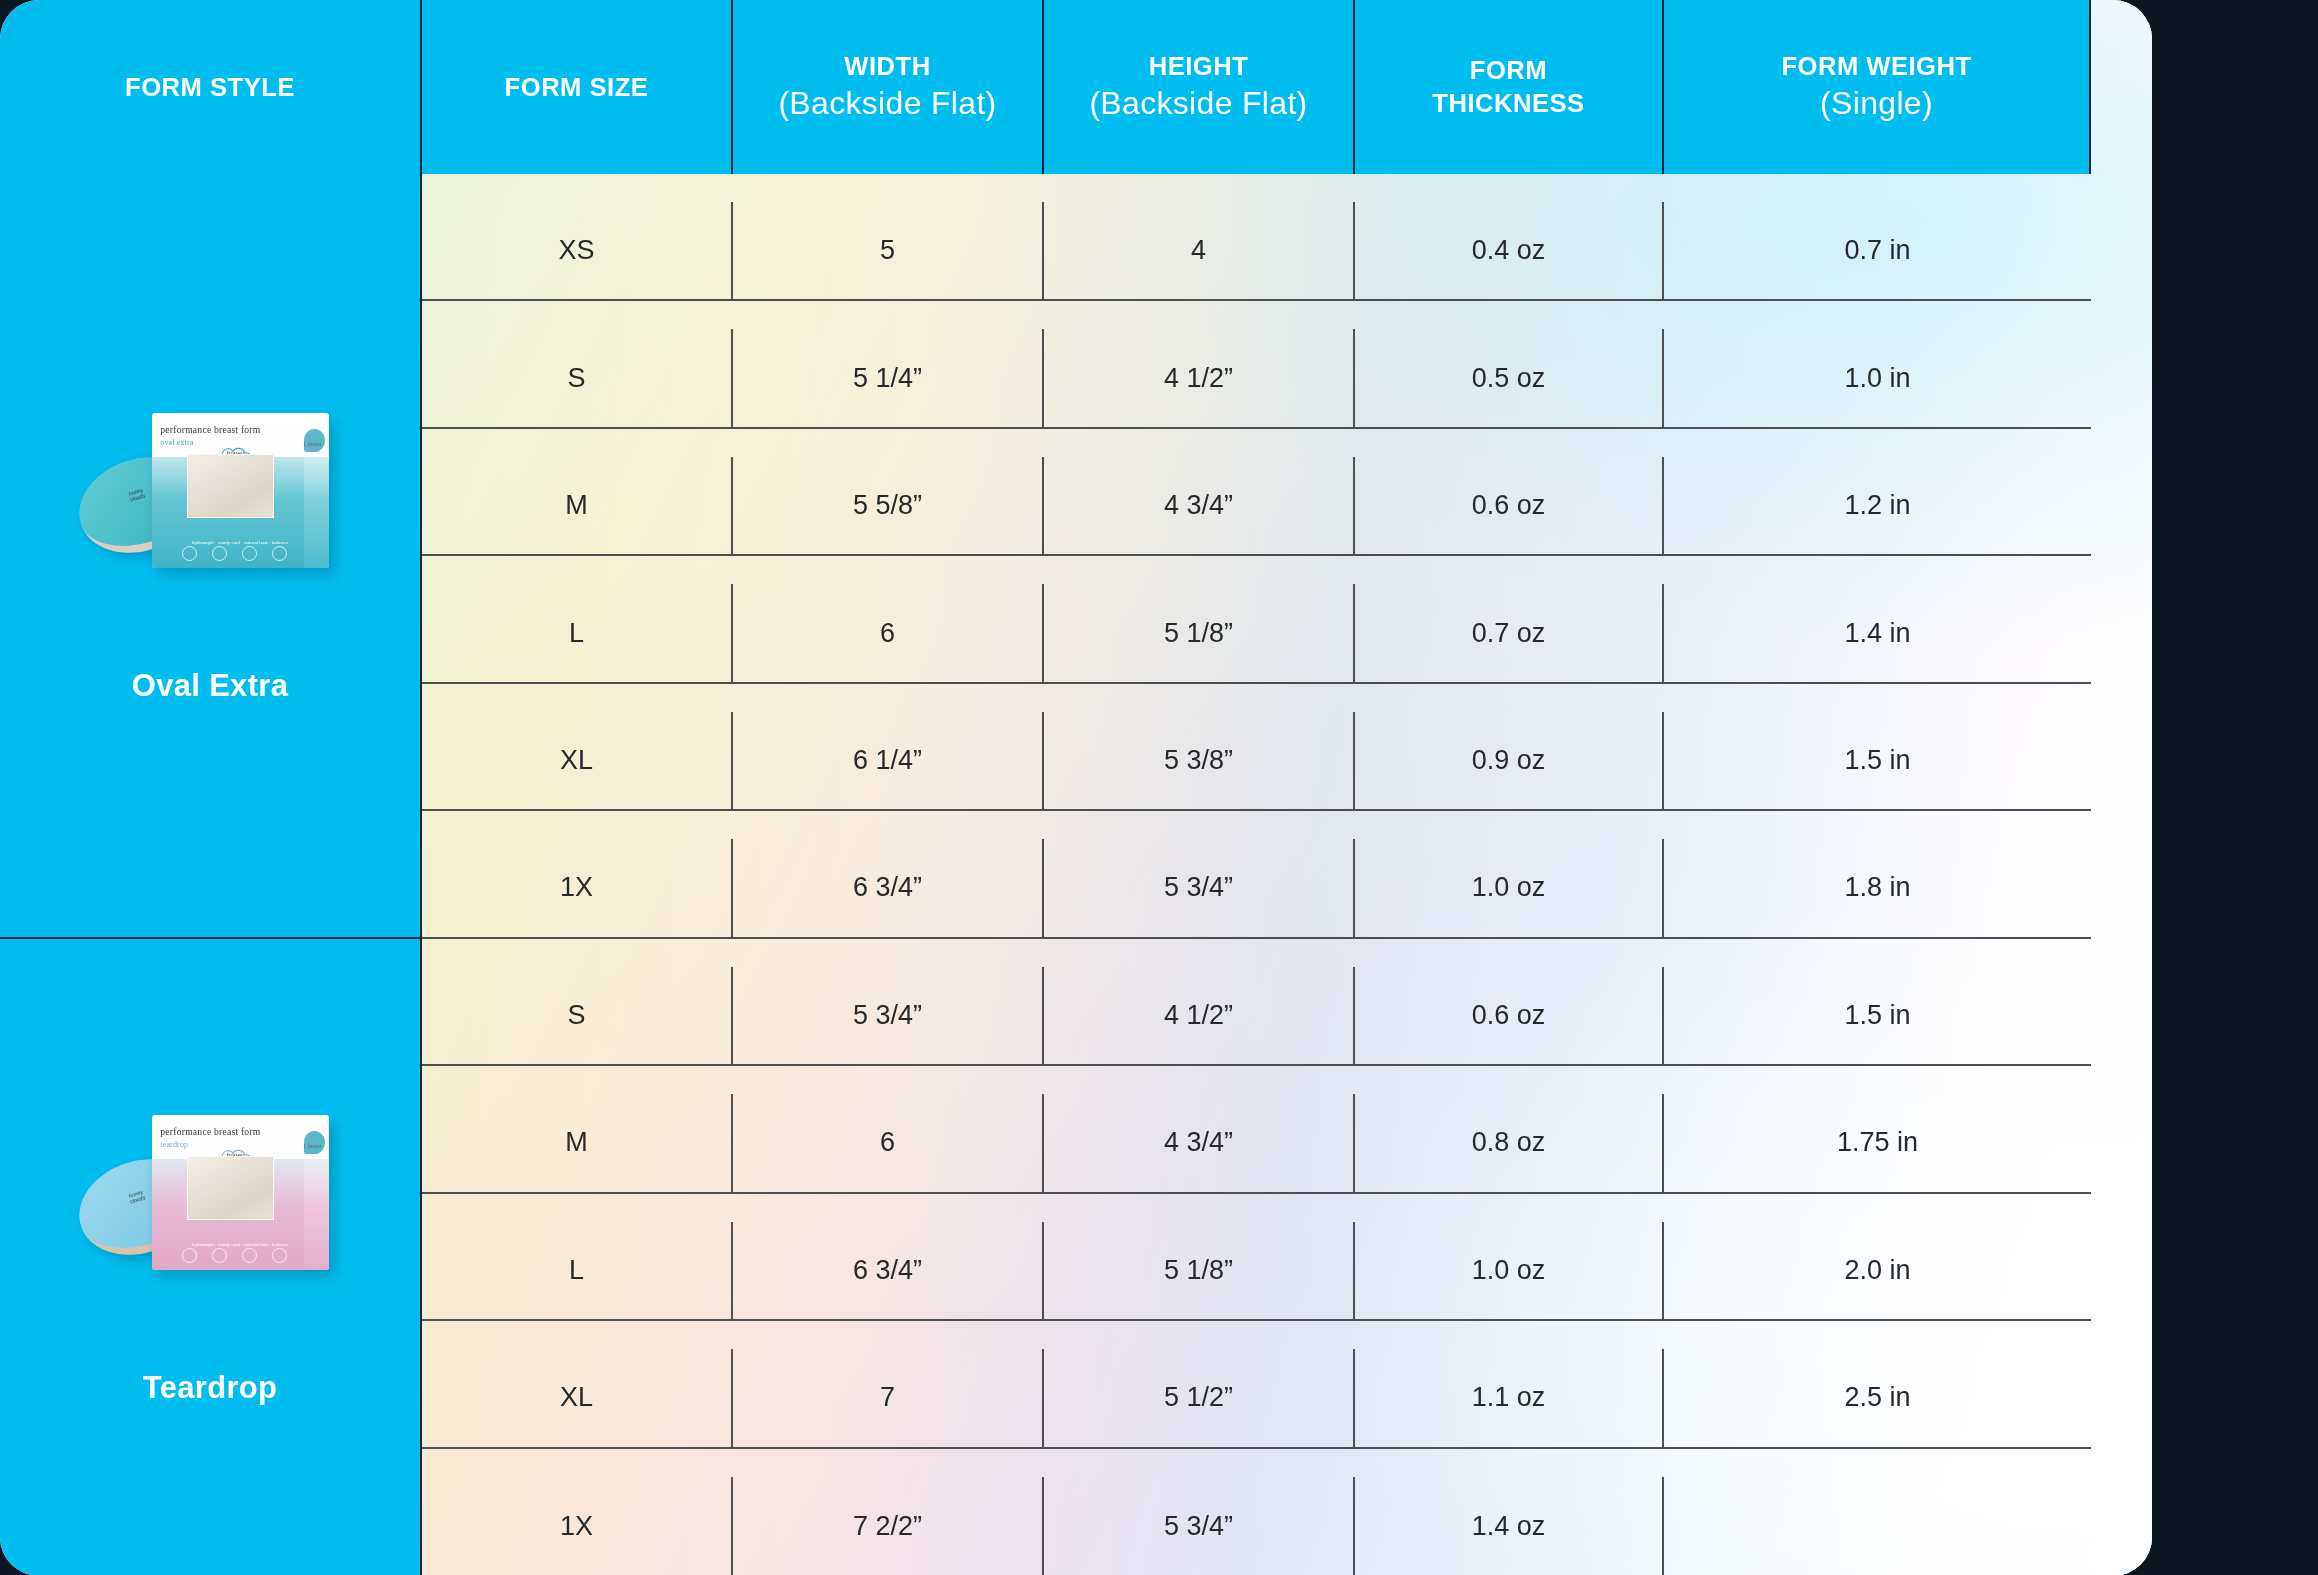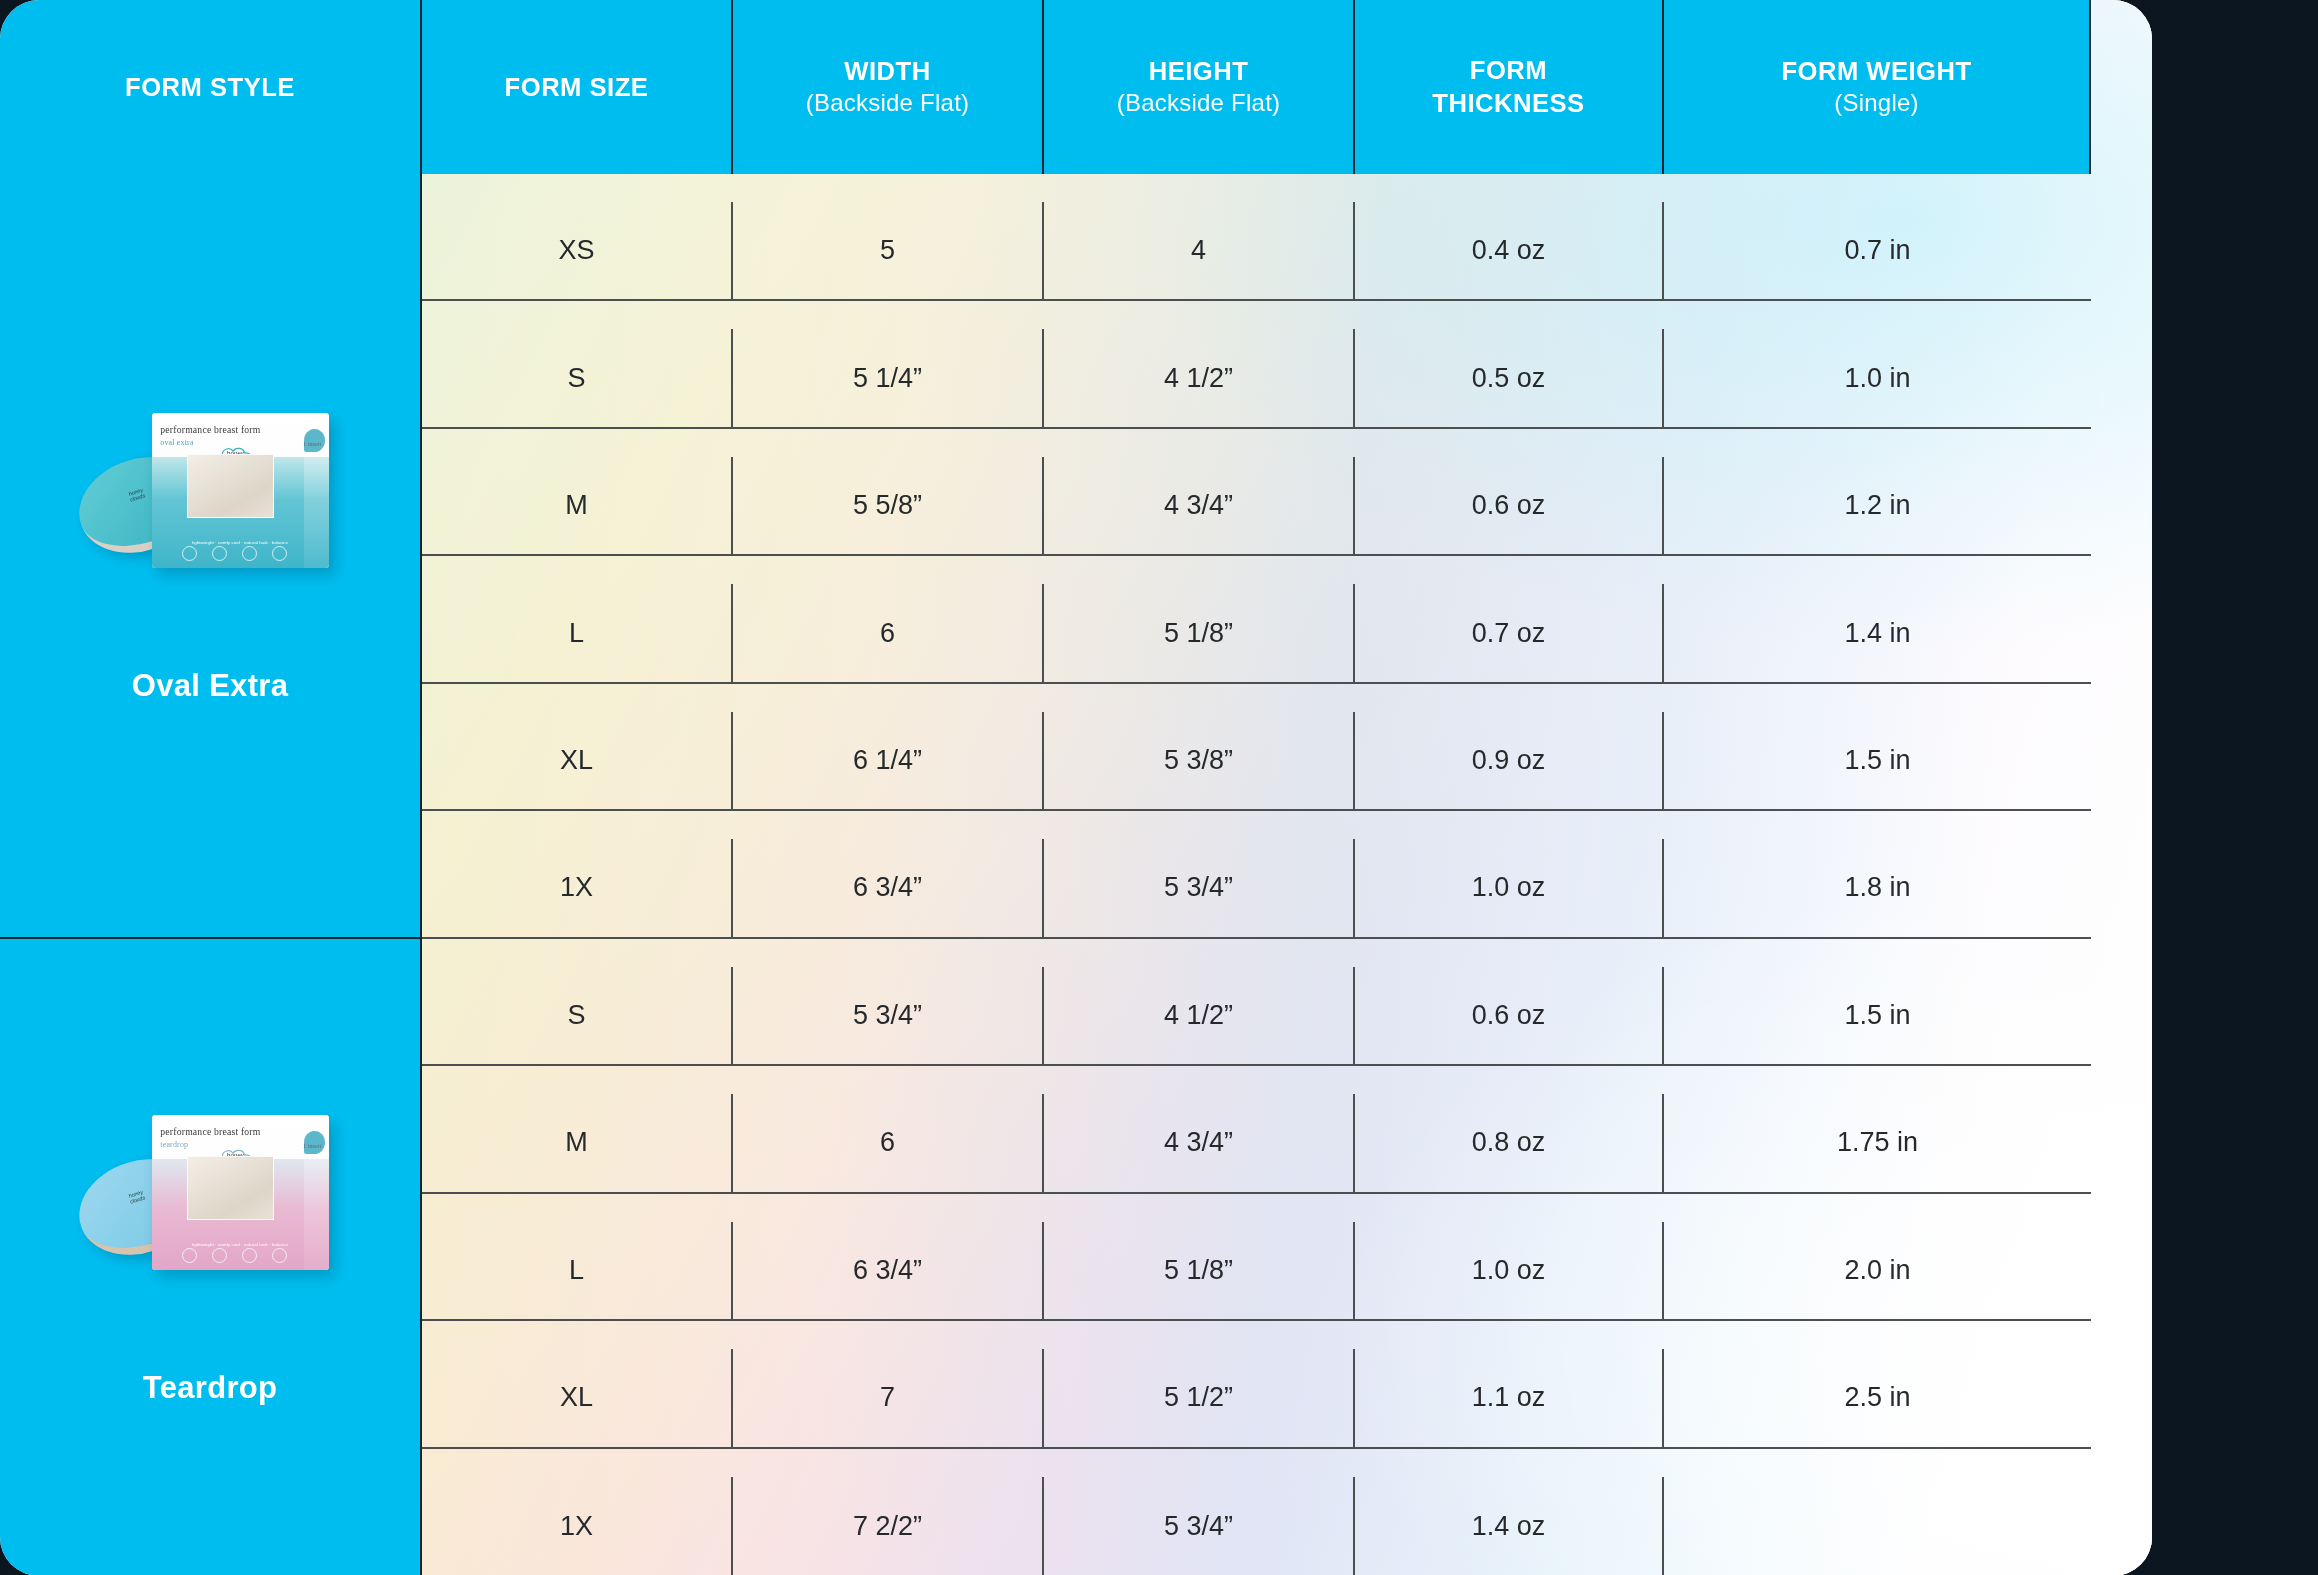--- a/index.html
+++ b/index.html
@@ -67,21 +67,21 @@
     align-items:center; justify-content:center;
     color:#ffffff;
     font-weight:700;
     letter-spacing:.035em;
     line-height:1.28;
     text-align:center;
     border-right:2.6px solid #0b2630;
   }
   .hcell:last-child{ border-right:none; }
   .hcell .l1{ font-size:25.6px; }
-  .hcell .l2{ font-size:24px; font-weight:400; letter-spacing:.01em; }
+  .hcell .l2{ font-size:32px; font-weight:400; letter-spacing:.01em; }
 
   .cell{
     display:flex; align-items:center; justify-content:center;
     font-size:27px;
     font-weight:500;
     color:#26292b;
     border-right:2.6px solid #4b4f50;
     border-bottom:2.6px solid #4b4f50;
     position:relative;
     z-index:2;

